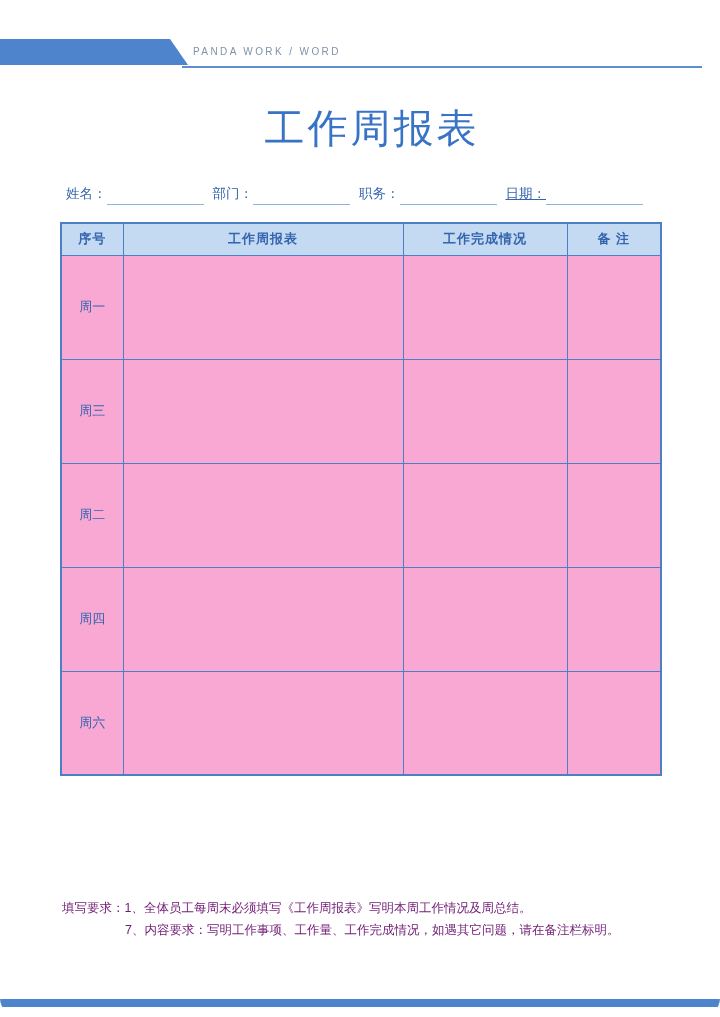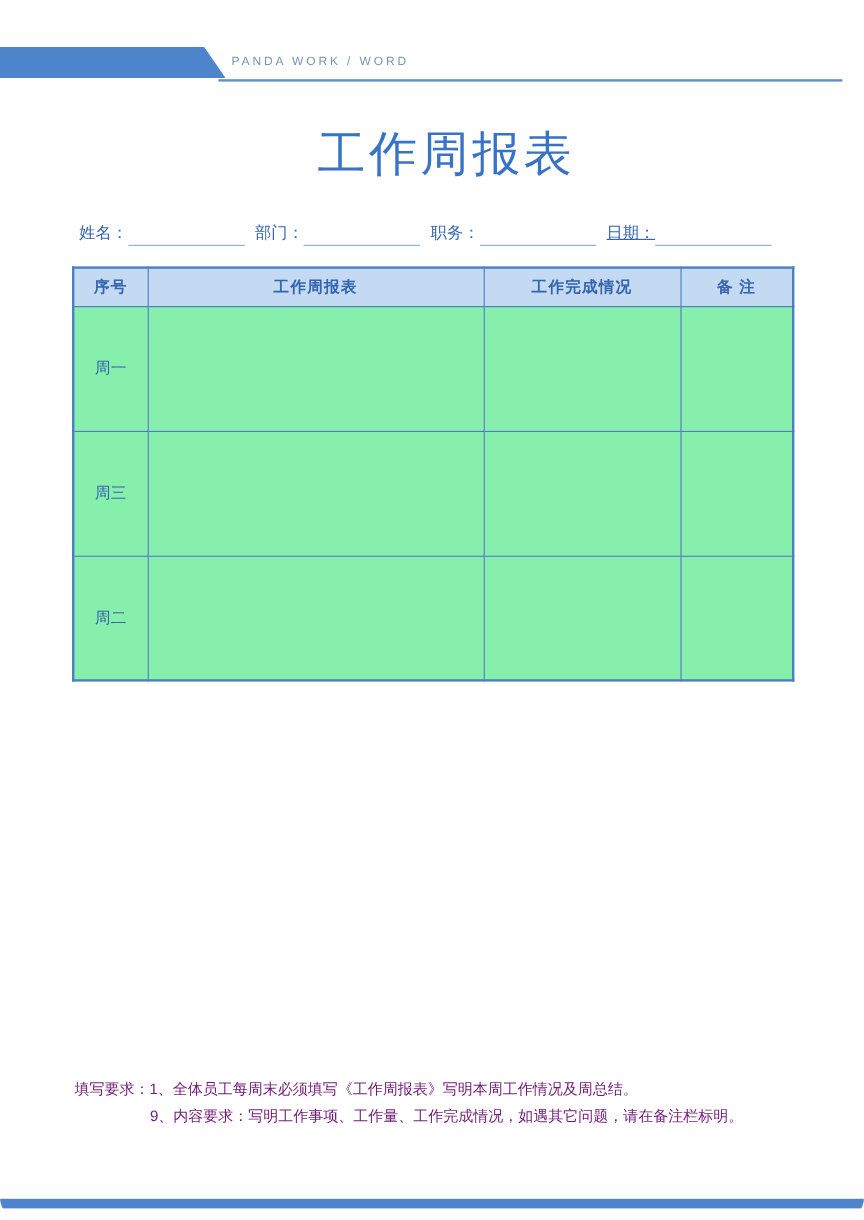--- a/index.html
+++ b/index.html
@@ -64,21 +64,21 @@
   .report-table thead th {
     background:#c4d9f2; color:#3465ae;
     font-size:13px; font-weight:bold; letter-spacing:1px;
     text-align:center; vertical-align:middle;
   }
   .report-table tbody tr { height:104px; }
   .report-table td.day {
     color:#3465ae; font-size:13px;
     text-align:center; vertical-align:middle;
   }
-  .report-table td { background:#86efac; }
+  .report-table td { background:#f9a8d4; }
   
   .notes {
     position:absolute; left:62px; top:897px;
     font-size:12.5px; color:#701a75;
     line-height:22px; white-space:nowrap;
   }
   .note-line2 { padding-left:63px; }
   
   .bottom-bar {
     position:absolute; left:0; top:999px;
@@ -143,27 +143,39 @@
         <td></td>
         <td></td>
         <td></td>
       </tr>
       <tr>
         <td class="day">周二</td>
         <td></td>
         <td></td>
         <td></td>
       </tr>
+      <tr>
+        <td class="day">周四</td>
+        <td></td>
+        <td></td>
+        <td></td>
+      </tr>
+      <tr>
+        <td class="day">周六</td>
+        <td></td>
+        <td></td>
+        <td></td>
+      </tr>
     </tbody>
   </table>
 
   <div class="notes">
     <div class="note-line1">
       <span>填写要求：</span><span>1、全体员工每周末必须填写《工作周报表》写明本周工作情况及周总结。</span>
     </div>
     <div class="note-line2">
-      <span>9、内容要求：写明工作事项、工作量、工作完成情况，如遇其它问题，请在备注栏标明。</span>
+      <span>7、内容要求：写明工作事项、工作量、工作完成情况，如遇其它问题，请在备注栏标明。</span>
     </div>
   </div>
 
   <div class="bottom-bar"></div>
 
 </div>
 
 </body></html>

